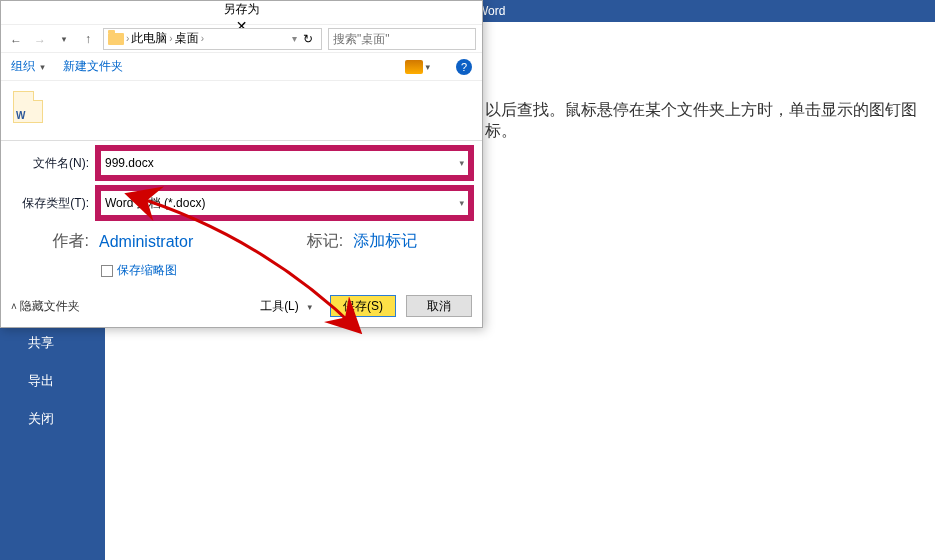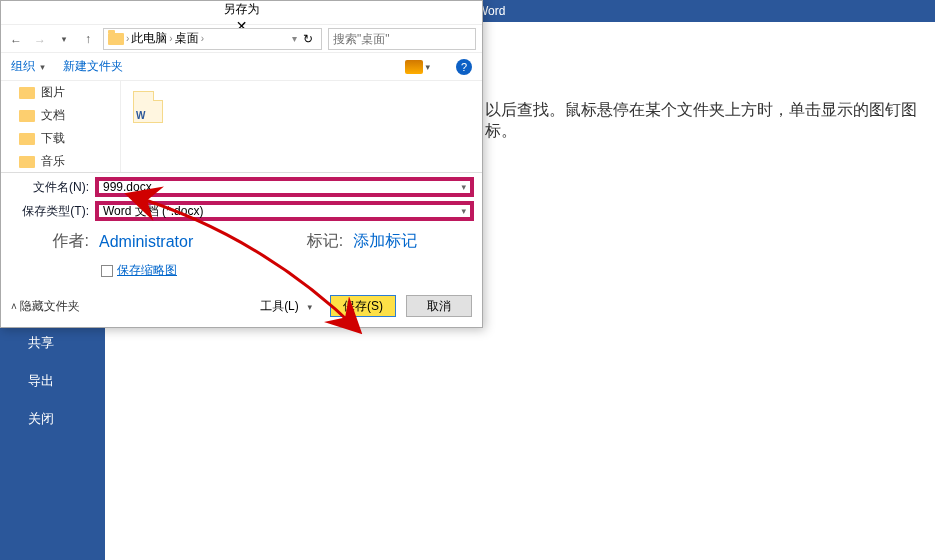--- a/index.html
+++ b/index.html
@@ -46,30 +46,30 @@
 .list { flex: 1; overflow: auto; padding: 6px 0; }
 .list-item { display: flex; align-items: center; gap: 10px; padding: 4px 12px; font-size: 12px; color: #333; cursor: pointer; }
 .file-icon { width: 30px; height: 32px; background: #fff6e0; border: 1px solid #f5d98a; position: relative; display: flex; align-items: center; justify-content: center; }
 .file-icon .fold { position: absolute; top: -1px; right: -1px; width: 10px; height: 10px; background: #fff; border-left: 1px solid #f5d98a; border-bottom: 1px solid #f5d98a; }
 .file-icon.folder { background: #ffe8a8; border-color: #f0c968; }
 .file-icon.docx::after { content: 'W'; font-size: 10px; font-weight: bold; color: #2b579a; position: absolute; bottom: 1px; left: 2px; }
 
 .form-area { padding: 4px 8px 2px; font-size: 12px; }
 .form-row { display: flex; align-items: center; margin-bottom: 4px; }
 .form-row label { width: 86px; text-align: right; padding-right: 6px; color: #0f172a; }
-.form-row .field { flex: 1; height: 20px; border: 4px solid #be185d; background: #fff; padding: 0 4px; font-size: 12px; display: flex; align-items: center; justify-content: space-between; }
+.form-row .field { flex: 1; height: 20px; border: 6px solid #be185d; background: #fff; padding: 12px 4px; font-size: 12px; display: flex; align-items: center; justify-content: space-between; }
 .field-caret { font-size: 9px; color: #666; }
 
 .meta-row { display: flex; padding: 4px 8px; gap: 10px; font-size: 16px; align-items: center; }
 .meta-label { width: 80px; text-align: right; color: #555; }
 .meta-val { color: #0066cc; }
 
 .chk-row { padding: 6px 8px 12px 100px; font-size: 12px; display: flex; align-items: center; gap: 4px; }
 .chk { width: 12px; height: 12px; border: 1px solid #888; background: #fff; }
-.chk-label { color: #0066cc; text-decoration: underline; }
+.chk-label { color: #0066cc; }
 
 .btn-row { display: flex; align-items: center; padding: 4px 10px 10px; gap: 10px; font-size: 12px; }
 .hide-link { flex: 0 0 auto; color: #333; cursor: pointer; font-size: 12px; display: flex; align-items: center; gap: 3px; }
 .btn-spacer { flex: 1; }
 .tools { margin-right: 8px; cursor: pointer; }
 .btn { width: 66px; height: 22px; border: 1px solid #adadad; background: #e1e1e1; font-size: 12px; cursor: pointer; display: flex; align-items: center; justify-content: center; }
 .btn.primary { border-color: #2b7cd3; background: #fde047; }
 
 
 .arrow-svg { position: absolute; top: 175px; left: 100px; pointer-events: none; }
@@ -123,40 +123,20 @@
     <span class="link-blue">新建文件夹</span>
     <div class="toolbar-spacer"></div>
     <div style="display:flex;align-items:center">
       <div class="view-icon"></div>
       <span class="drop-caret">▾</span>
     </div>
     <div class="help-icon">?</div>
   </div>
 
   <div class="file-area">
-    <div class="tree">
-      <div class="tree-item">
-          <div class="ticon"></div>
-          <span>图片</span>
-        </div>
-      <div class="tree-item">
-          <div class="ticon"></div>
-          <span>文档</span>
-        </div>
-      <div class="tree-item">
-          <div class="ticon"></div>
-          <span>下载</span>
-        </div>
-      <div class="tree-item">
-          <div class="ticon"></div>
-          <span>音乐</span>
-        </div>
-      <div class="tree-item selected"></div>
-
-    </div>
     <div class="list">
       <div class="list-item">
         <div class="file-icon docx">
             <div class="fold"></div>
           </div>
 
       </div>
     </div>
   </div>
 

